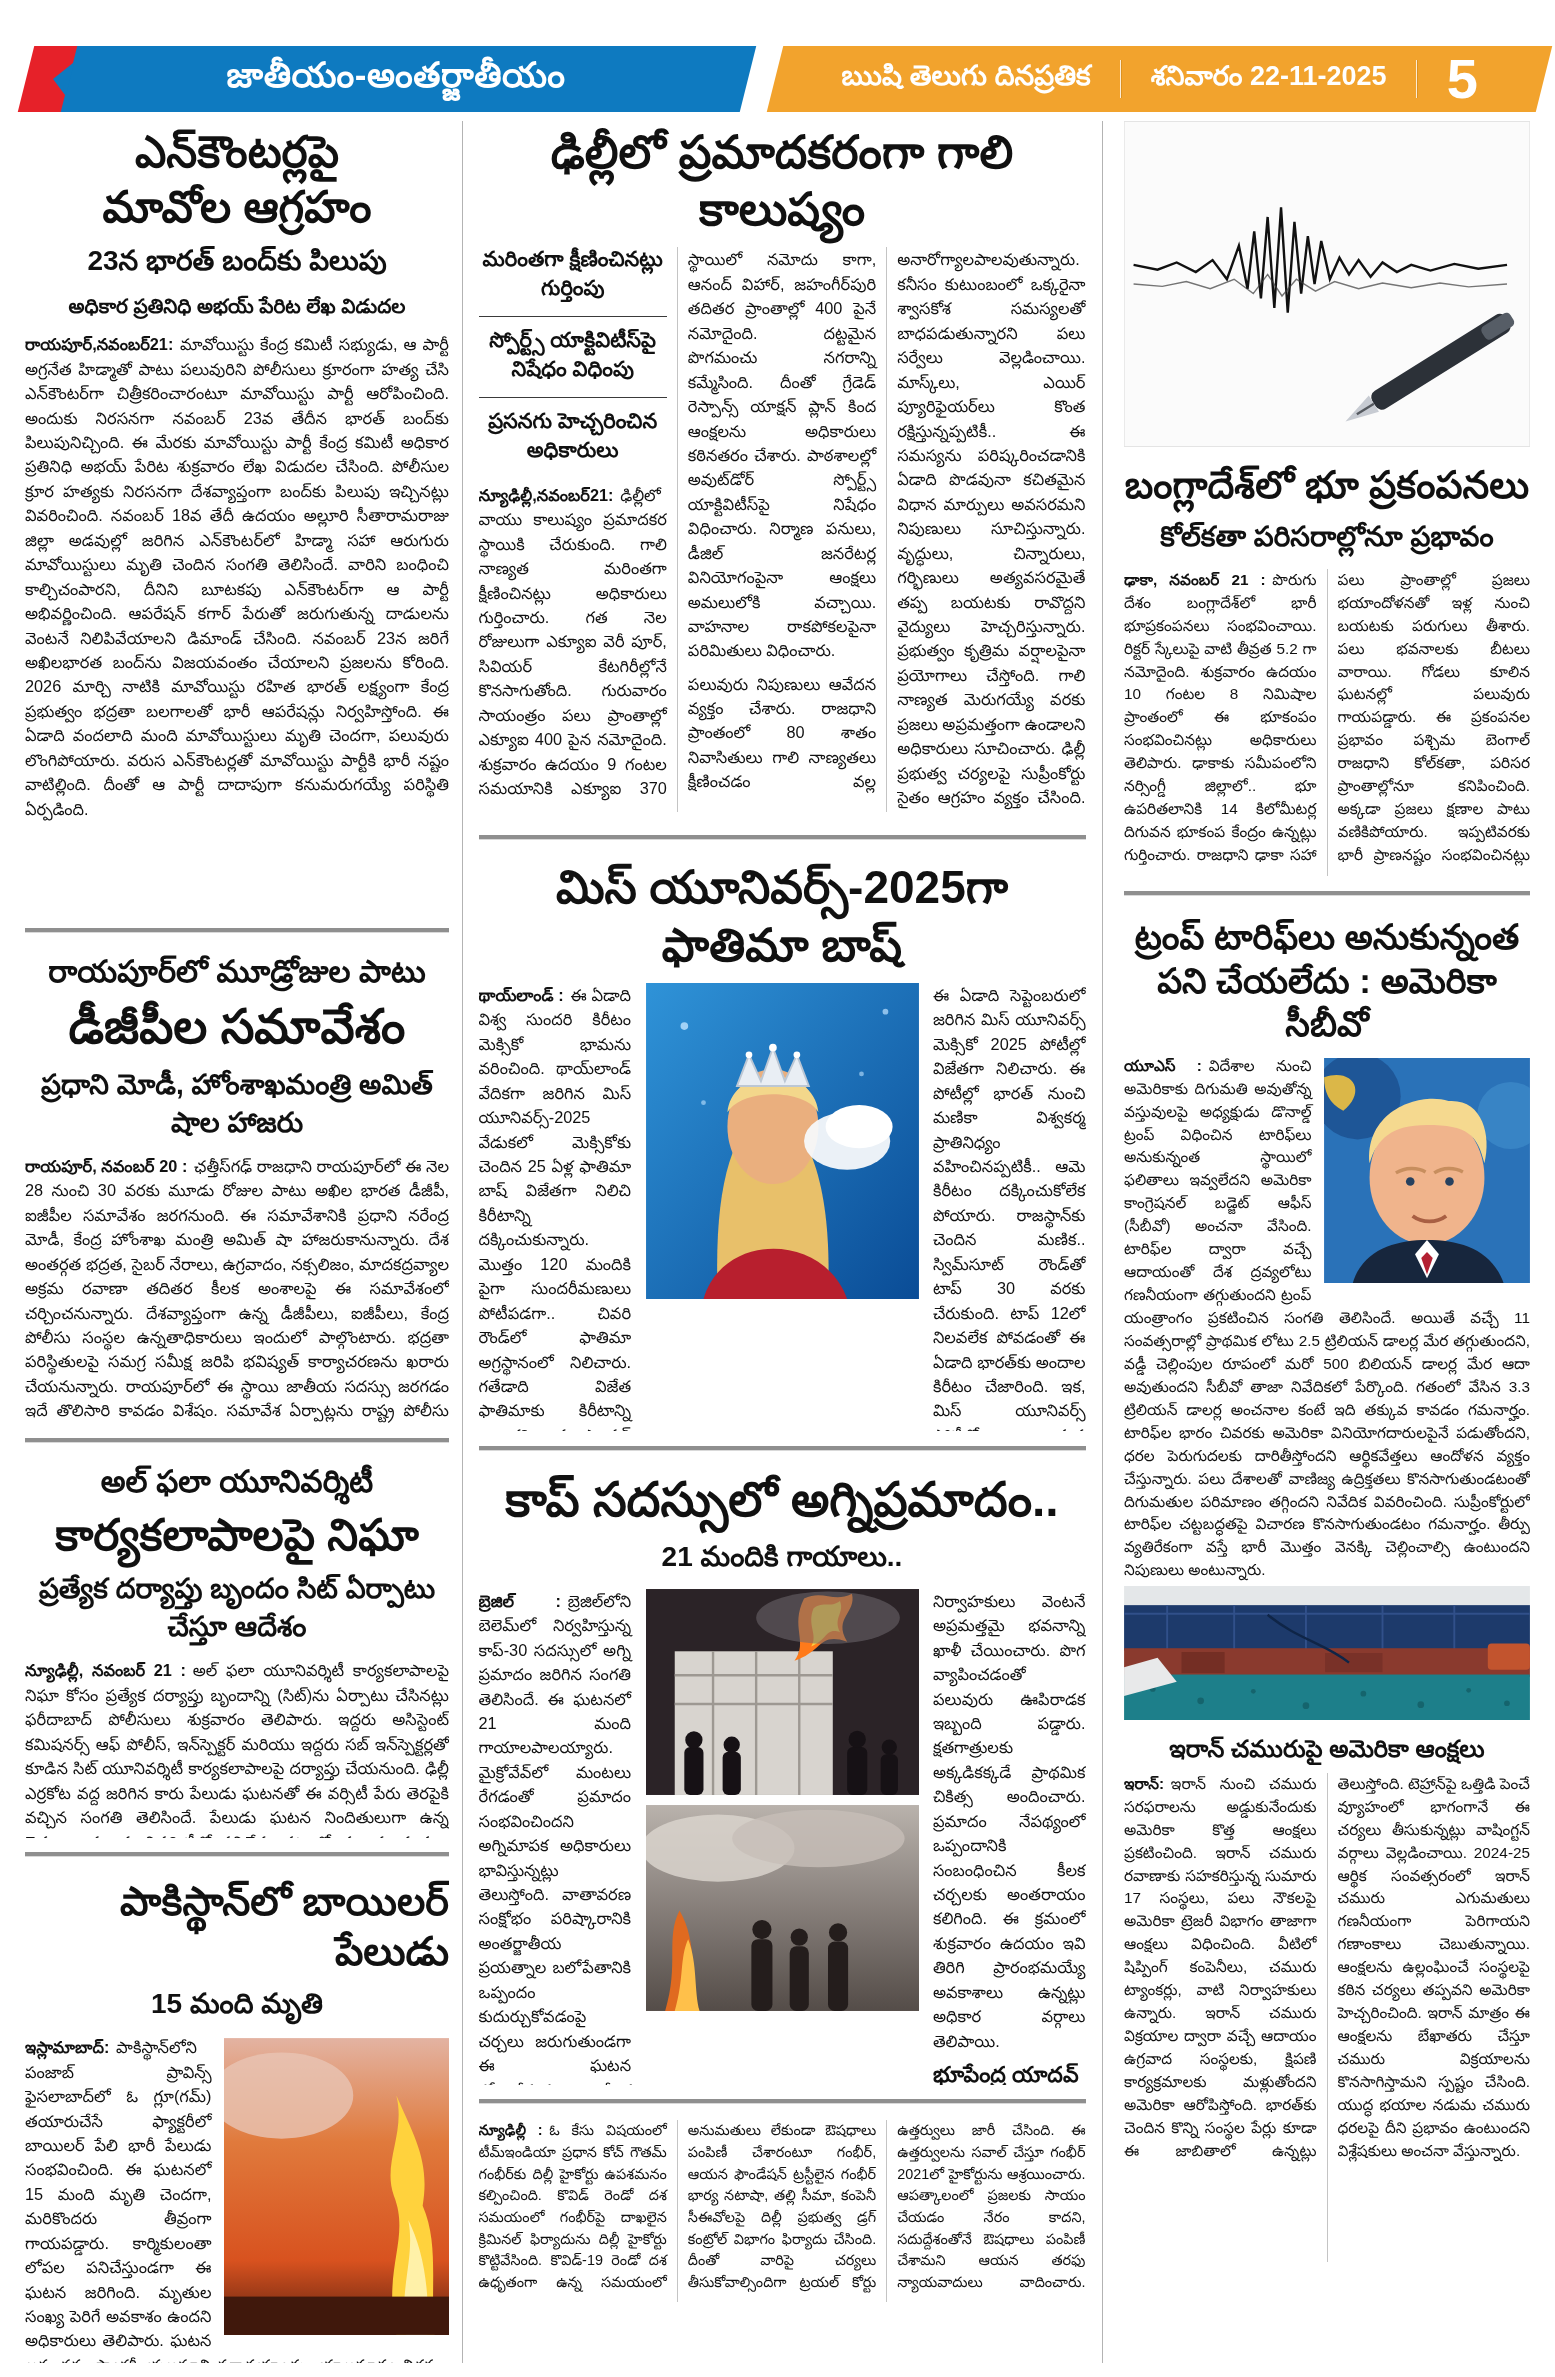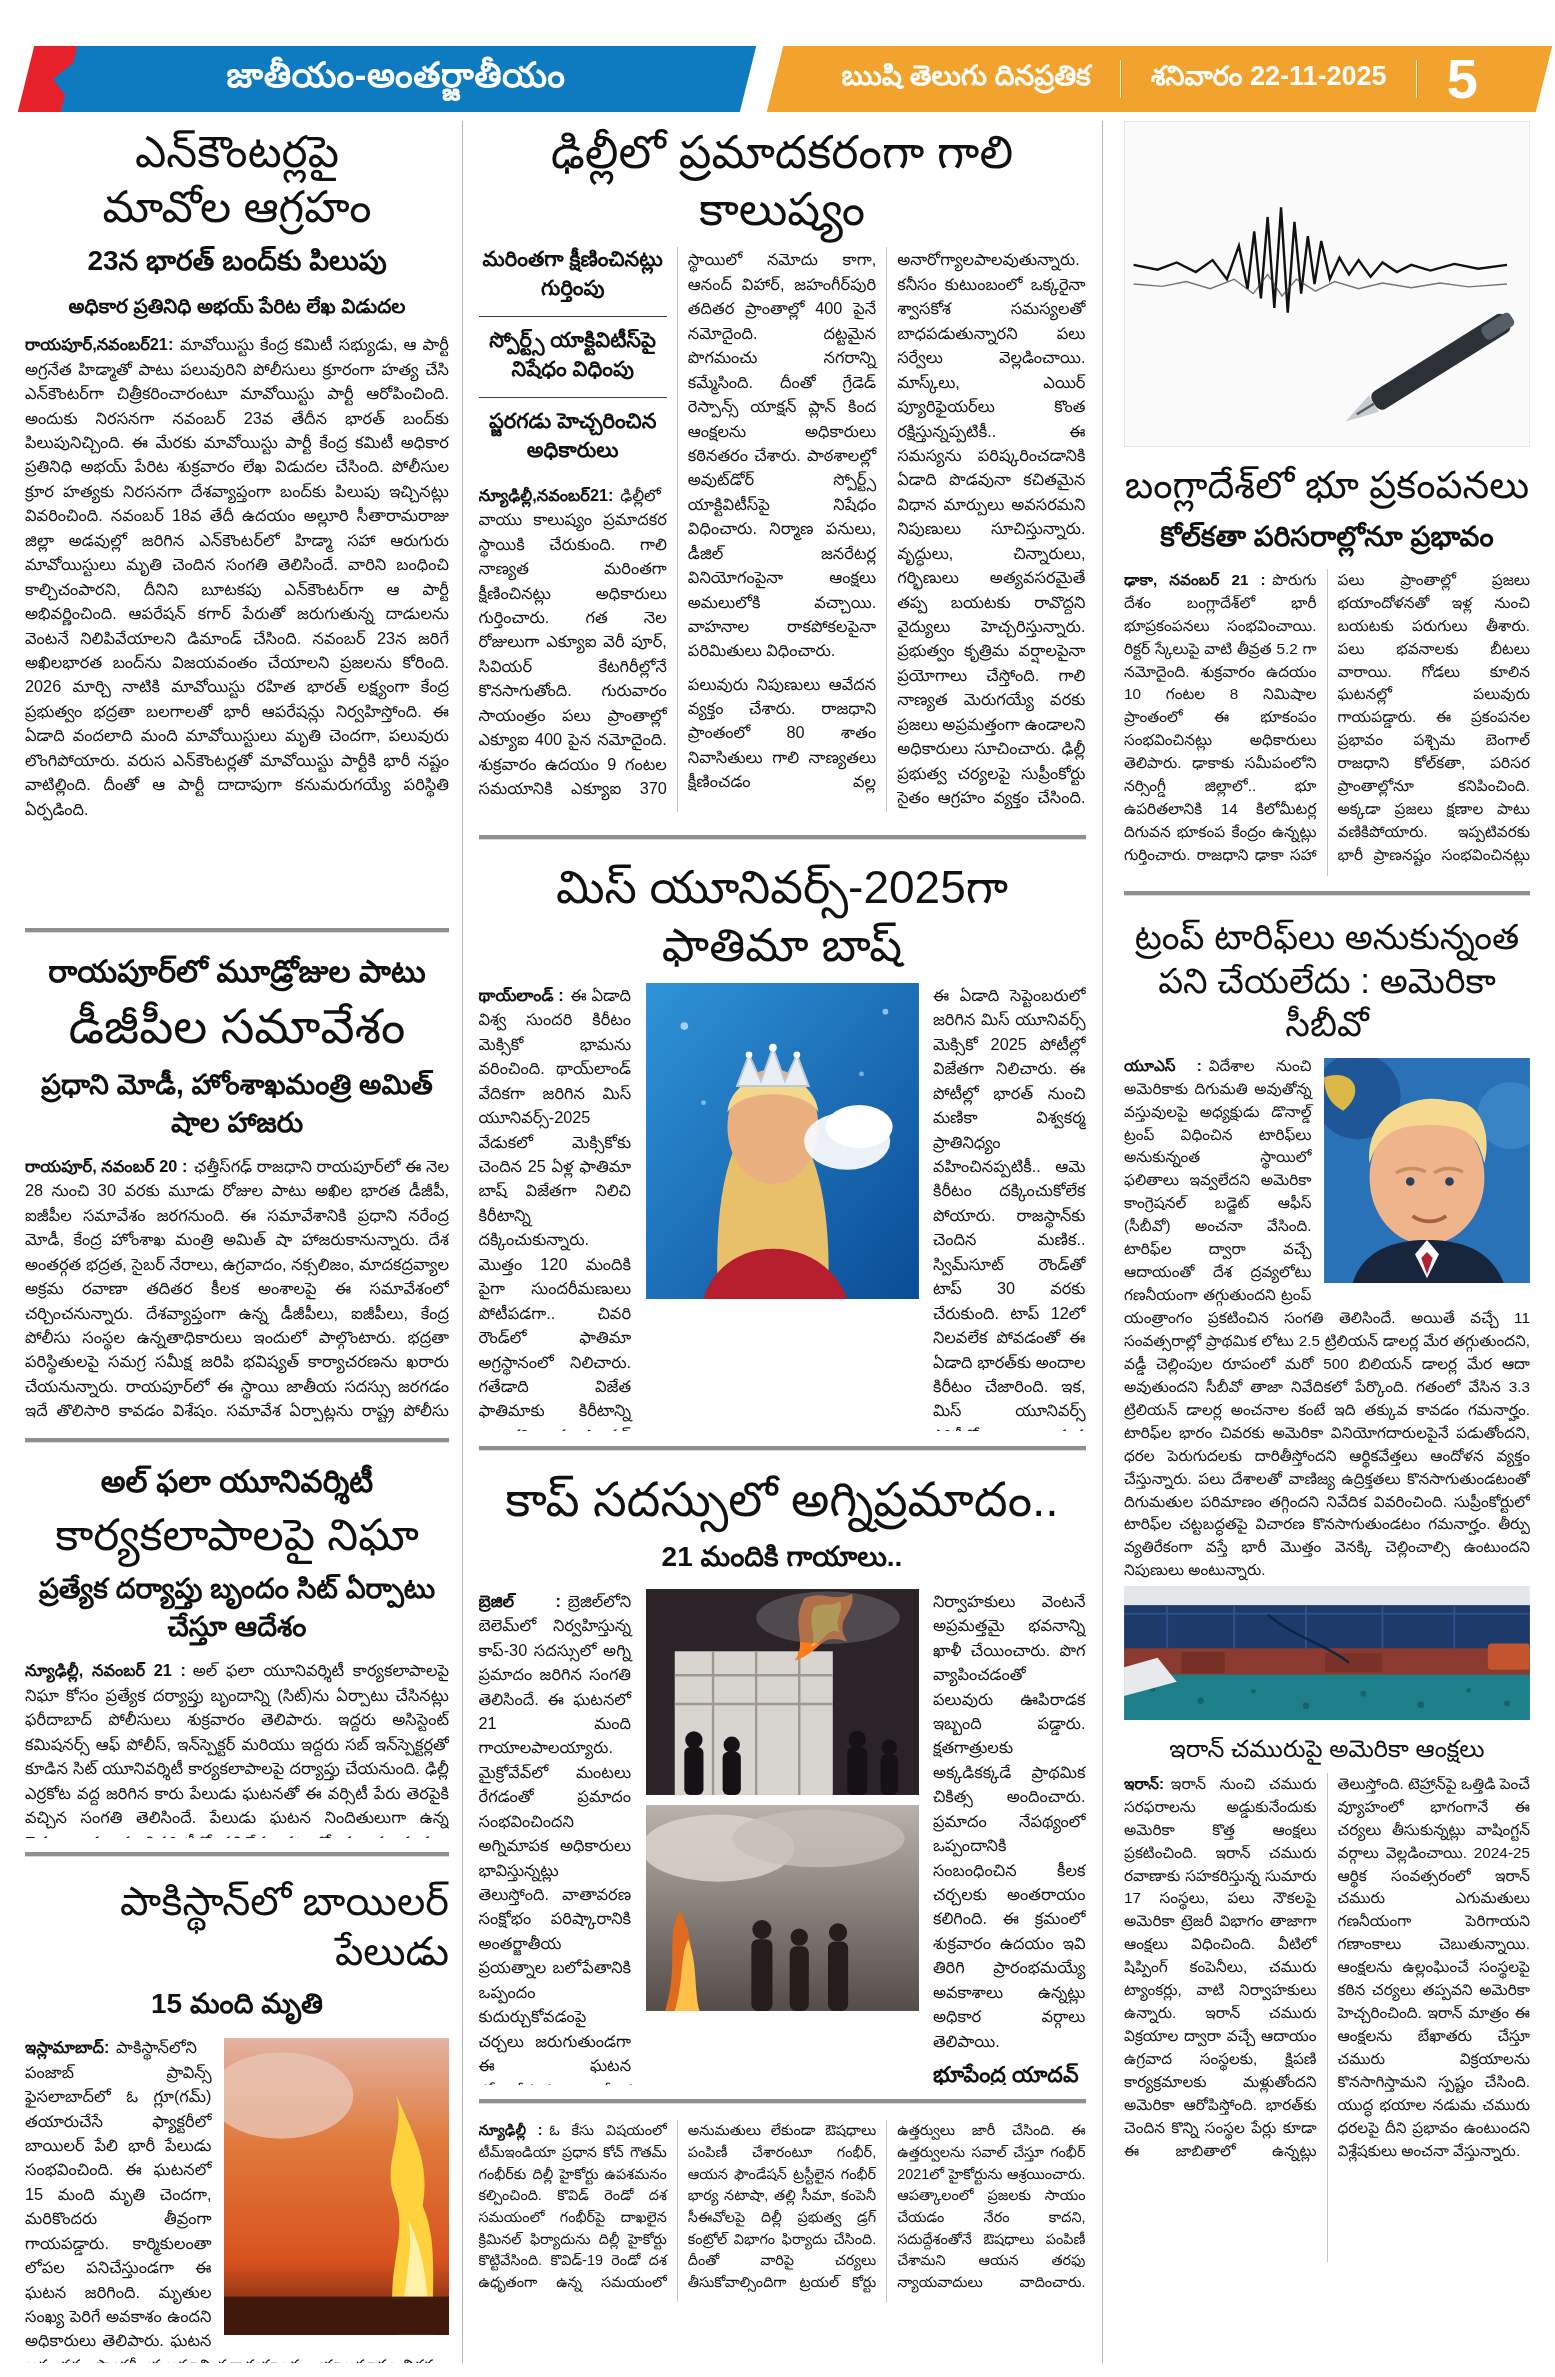--- a/index.html
+++ b/index.html
@@ -20,21 +20,21 @@
   .vsep{width:0;height:38px;border-left:1.4px solid #ffffff;border-right:1.4px solid #d88f1f;opacity:.8;}
   
   .content{position:absolute;top:121px;left:25px;right:25px;bottom:14.4px;display:flex;gap:12.5px;}
   .col{overflow:hidden;}
   .col-left{width:424px;flex:none;}
   .col-center{flex:1;border-left:1.4px solid #b3b3b3;border-right:1.4px solid #b3b3b3;padding:0 16px;}
   .col-right{width:406px;flex:none;margin-left:9px;}
   article{overflow:hidden;}
   .rule{height:3.8px;background:#8f8f8f;border-bottom:1.9px solid #d9d9d9;margin:14.4px 0 16.3px;}
   
-  .hl{margin:2.9px 0 8.6px;text-align:center;font-weight:normal;line-height:1.25;}
+  .hl{margin:2.9px 0 8.6px;text-align:center;font-weight:bold;line-height:1.25;}
   .hl .line{display:block;}
   .hl-92{font-size:44px;} .hl-96{font-size:46px;} .hl-100{font-size:48px;}
   .hl-84{font-size:40px;text-align:right;} .hl-76{font-size:24px;} .hl-72{font-size:35px;} .hl-80{font-size:38px;}
   .kicker{display:block;font-size:31px;font-weight:bold;text-align:center;margin:4.8px 0 0;}
   .sub{font-size:28px;font-weight:bold;text-align:center;margin:4.8px 0 12.5px;line-height:1.35;}
   .sub-sm{font-size:20px;}
   
   .body{font-size:16.3px;line-height:1.5;text-align:justify;margin:0 0 8.6px;}
   .body-32{font-size:15.3px;} .body-30{font-size:14.4px;}
   .dl{margin-right:6.7px;}
@@ -131,21 +131,21 @@
 
     </section>
 
     <section class="col col-center">
 
       <article style="height:700px;">
         <h1 class="hl hl-96">ఢిల్లీలో ప్రమాదకరంగా గాలి కాలుష్యం</h1>
         <div class="cols3" style="height:565px;">
           <div class="subdiv">మరింతగా క్షీణించినట్లు గుర్తింపు</div>
           <div class="subdiv">స్పోర్ట్స్ యాక్టివిటీస్‌పై నిషేధం విధింపు</div>
-          <div class="subdiv last">ప్జరగడు హెచ్చరించిన అధికారులు</div>
+          <div class="subdiv last">ప్రసనగు హెచ్చరించిన అధికారులు</div>
           <p class="body"><b class="dl">న్యూఢిల్లీ,నవంబర్21:</b><span>ఢిల్లీలో వాయు కాలుష్యం ప్రమాదకర స్థాయికి చేరుకుంది. గాలి నాణ్యత మరింతగా క్షీణించినట్లు అధికారులు గుర్తించారు. గత నెల రోజులుగా ఎక్యూఐ వెరీ పూర్, సివియర్ కేటగిరీల్లోనే కొనసాగుతోంది. గురువారం సాయంత్రం పలు ప్రాంతాల్లో ఎక్యూఐ 400 పైన నమోదైంది. శుక్రవారం ఉదయం 9 గంటల సమయానికి ఎక్యూఐ 370 స్థాయిలో నమోదు కాగా, ఆనంద్ విహార్, జహంగీర్‌పురి తదితర ప్రాంతాల్లో 400 పైనే నమోదైంది. దట్టమైన పొగమంచు నగరాన్ని కమ్మేసింది. దీంతో గ్రేడెడ్ రెస్పాన్స్ యాక్షన్ ప్లాన్ కింద ఆంక్షలను అధికారులు కఠినతరం చేశారు. పాఠశాలల్లో అవుట్‌డోర్ స్పోర్ట్స్ యాక్టివిటీస్‌పై నిషేధం విధించారు. నిర్మాణ పనులు, డీజిల్ జనరేటర్ల వినియోగంపైనా ఆంక్షలు అమలులోకి వచ్చాయి. వాహనాల రాకపోకలపైనా పరిమితులు విధించారు.</span></p>
           <p class="body"><span>పలువురు నిపుణులు ఆవేదన వ్యక్తం చేశారు. రాజధాని ప్రాంతంలో 80 శాతం నివాసితులు గాలి నాణ్యతలు క్షీణించడం వల్ల అనారోగ్యాలపాలవుతున్నారు. కనీసం కుటుంబంలో ఒక్కరైనా శ్వాసకోశ సమస్యలతో బాధపడుతున్నారని పలు సర్వేలు వెల్లడించాయి. మాస్క్‌లు, ఎయిర్ ప్యూరిఫైయర్‌లు కొంత రక్షిస్తున్నప్పటికీ.. ఈ సమస్యను పరిష్కరించడానికి ఏడాది పొడవునా కచితమైన విధాన మార్పులు అవసరమని నిపుణులు సూచిస్తున్నారు. వృద్ధులు, చిన్నారులు, గర్భిణులు అత్యవసరమైతే తప్ప బయటకు రావొద్దని వైద్యులు హెచ్చరిస్తున్నారు. ప్రభుత్వం కృత్రిమ వర్షాలపైనా ప్రయోగాలు చేస్తోంది. గాలి నాణ్యత మెరుగయ్యే వరకు ప్రజలు అప్రమత్తంగా ఉండాలని అధికారులు సూచించారు. ఢిల్లీ ప్రభుత్వ చర్యలపై సుప్రీంకోర్టు సైతం ఆగ్రహం వ్యక్తం చేసింది. గాలి కాలుష్యం కారణంగా పాఠశాలల వేళలు మార్చారు.</span></p>
         </div>
       </article>
 
       <div class="rule"></div>
 
       <article style="height:575px;">
         <h1 class="hl hl-96">మిస్ యూనివర్స్-2025గా ఫాతిమా బాష్</h1>
         <div class="grid3">

